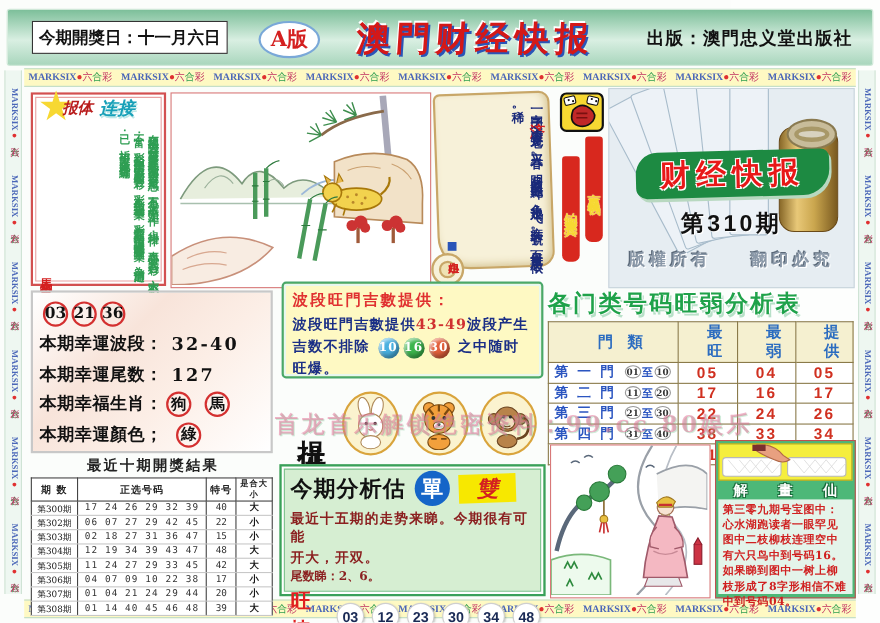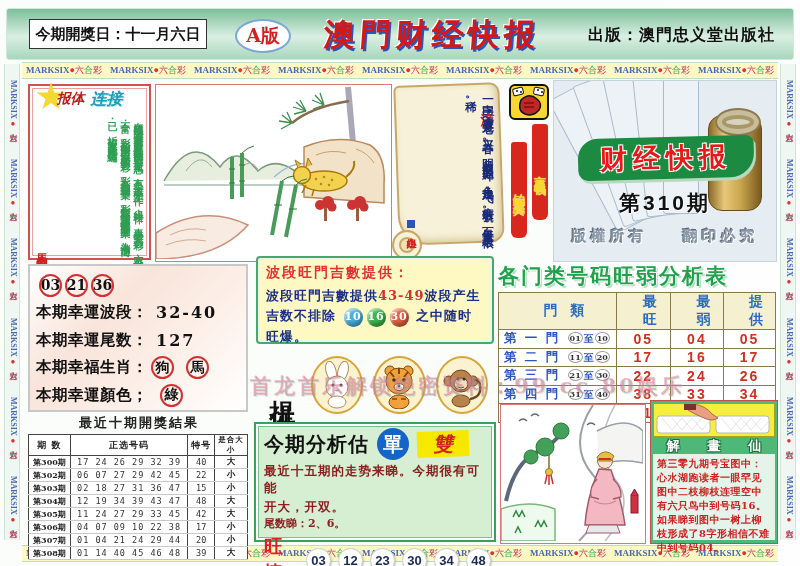--- a/index.html
+++ b/index.html
@@ -153,21 +153,21 @@
 
   
   #results-area { position:absolute; left:28px; top:414px; width:222px; height:130px; }
   #rt-title { text-align:center; font-weight:bold; font-size:13px; color:#222; letter-spacing:2px;
     font-family:"DejaVu Serif",serif; }
   #rt-table { width:220px; border-collapse:collapse; margin-top:2px; background:#fff; }
   #rt-table th { border:1px solid #444; font-size:9px; height:13px; color:#222; letter-spacing:1px;
     font-family:"DejaVu Serif",serif; }
   #rt-table td { border-left:1px solid #444; border-right:1px solid #444; border-bottom:1px solid #c8c8c8;
     font-size:8.5px; height:10.3px; text-align:center; color:#333; font-family:"DejaVu Sans Mono",monospace; }
-  #rt-table td.p { font-weight:bold; color:#222; font-family:"DejaVu Serif",serif; font-size:8px; }
+  #rt-table td.p { font-weight:normal; color:#222; font-family:"DejaVu Serif",serif; font-size:8px; }
   #rt-table td.n { letter-spacing:1px; }
   #rt-table td.sz { font-weight:bold; color:#111; font-family:"DejaVu Serif",serif; }
 
   
   #analysis-box { position:absolute; left:254px; top:422px; width:242px; height:120px; background:#d6eed2;
     border:2px solid #3aa05a; box-shadow:inset 0 0 0 2px #fff, inset 0 0 0 3px #7ac08a; padding:4px 8px; }
   #ab-titlerow { display:flex; align-items:center; gap:8px; }
   #ab-title { font-weight:bold; font-size:20px; color:#111; font-family:"DejaVu Serif",serif; letter-spacing:1px; }
   #odd-circle { width:32px; height:32px; border-radius:50%; background:#1565c8; color:#fff; display:flex;
     align-items:center; justify-content:center; font-weight:bold; font-size:20px; font-family:"DejaVu Serif",serif; }

